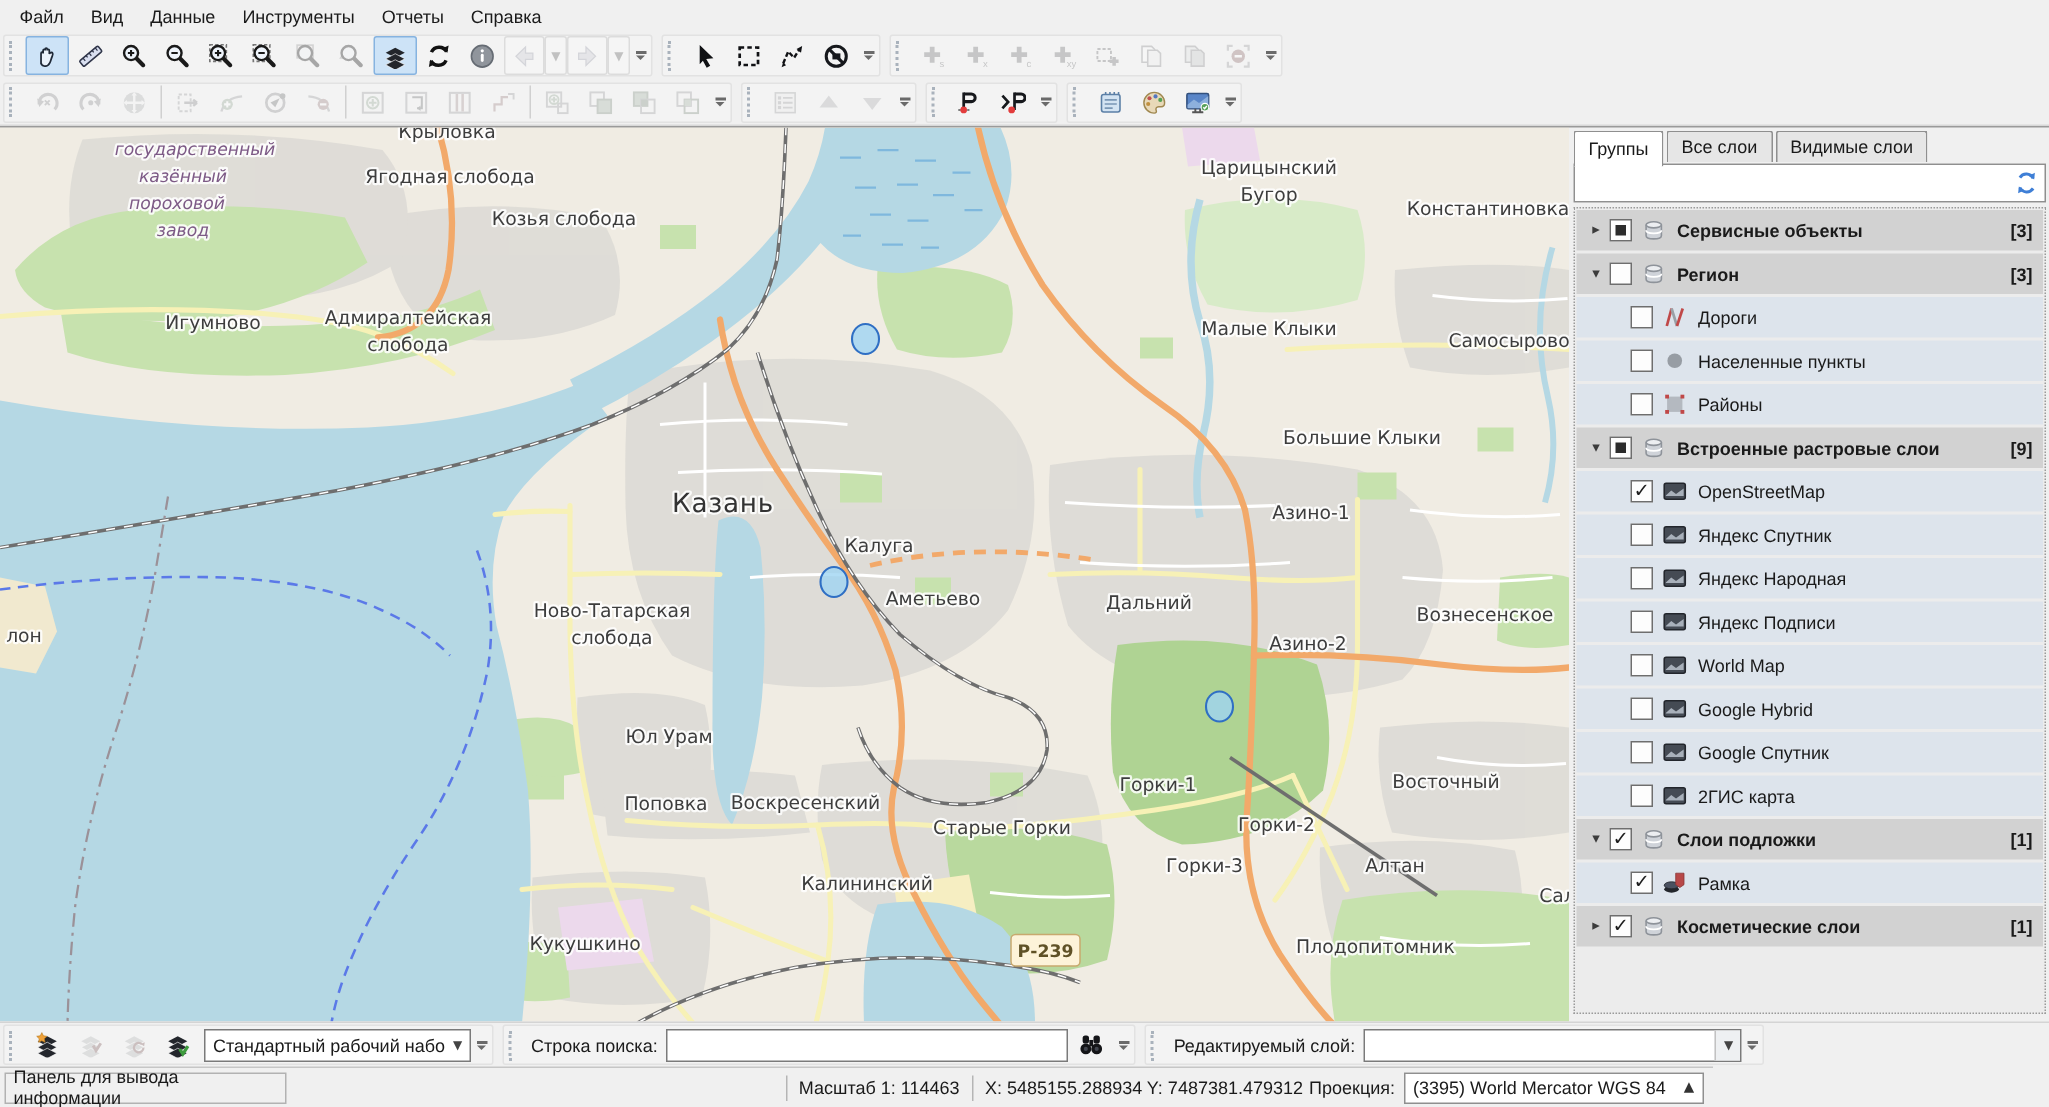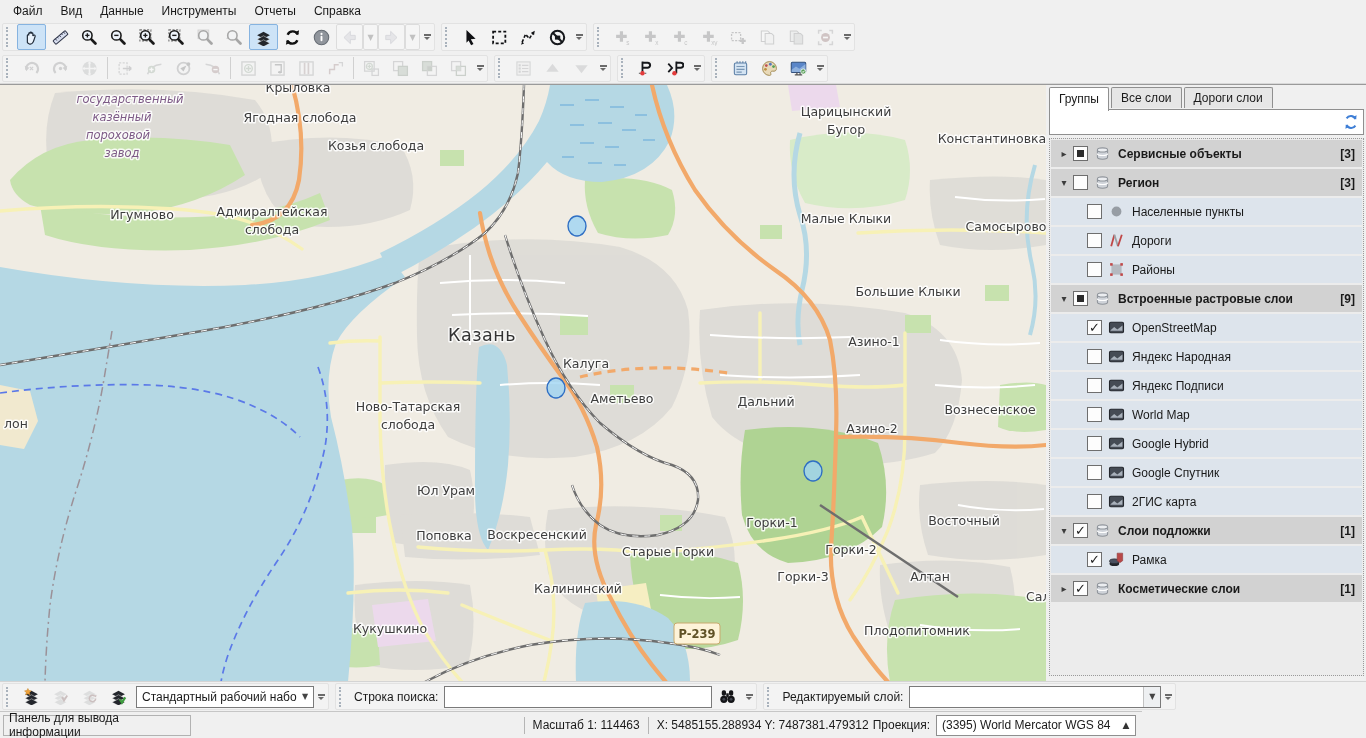--- a/index.html
+++ b/index.html
@@ -642,21 +642,21 @@
         <ellipse cx="556" cy="303" rx="9" ry="10" fill="#9fd4f2" fill-opacity="0.8" stroke="#2f6fc4" stroke-width="1.4"></ellipse>
         <ellipse cx="813" cy="386" rx="9" ry="10" fill="#9fd4f2" fill-opacity="0.8" stroke="#2f6fc4" stroke-width="1.4"></ellipse>
       </g>
 </svg>
 </div>
 
 <div id="panel">
   <div id="tabs">
       <span class="tab active">Группы</span>
       <span class="tab">Все слои</span>
-      <span class="tab">Дороги слои</span>
+      <span class="tab">Видимые слои</span>
     </div>
   <div id="filterbox">
       <span style="width: 16px; height: 16px; display: inline-flex;">
         <svg viewBox="0 0 16 16" xmlns="http://www.w3.org/2000/svg">
           <path d="M12.4 5A5 5 0 003.6 4.4" fill="none" stroke="#3f7fd6" stroke-width="2"></path>
           <path d="M13.6 1.2l-.5 4.4-3.8-2.4z" fill="#3f7fd6"></path>
           <path d="M3.6 11a5 5 0 008.8.6" fill="none" stroke="#3f7fd6" stroke-width="2"></path>
           <path d="M2.4 14.8l.5-4.4 3.8 2.4z" fill="#3f7fd6"></path>
         </svg>
       </span>
@@ -682,32 +682,32 @@
             <path d="M3.2 4.6v6.8c0 1.2 2.1 2 4.8 2s4.8-.8 4.8-2V4.6" fill="#cfd3d9" stroke="#8e939a"></path>
             <ellipse cx="8" cy="4.6" rx="4.8" ry="1.9" fill="#eceef1" stroke="#8e939a"></ellipse>
             <path d="M3.2 8c0 1.1 2.1 1.9 4.8 1.9s4.8-.8 4.8-1.9" fill="none" stroke="#fff" stroke-width="1.1"></path>
           </svg></span>
         <span class="tlabel">Регион</span>
         <span class="tcount">[3]</span>
       </div>
       <div class="trow child">
         <span class="cb"></span>
         <span class="ticon"><svg viewBox="0 0 16 16" xmlns="http://www.w3.org/2000/svg">
-            <circle cx="8" cy="8" r="4.6" fill="#979da4"></circle>
-          </svg></span>
-        <span class="tlabel">Населенные пункты</span>
-      </div>
-      <div class="trow child">
-        <span class="cb"></span>
-        <span class="ticon"><svg viewBox="0 0 16 16" xmlns="http://www.w3.org/2000/svg">
             <path d="M3 13.5L6 2.5" stroke="#c04848" stroke-width="1.7"></path>
             <path d="M6 2.5l3.4 11" stroke="#9aa0a6" stroke-width="1.7"></path>
             <path d="M9.4 13.5L13 2.5" stroke="#c04848" stroke-width="1.7"></path>
           </svg></span>
         <span class="tlabel">Дороги</span>
+      </div>
+      <div class="trow child">
+        <span class="cb"></span>
+        <span class="ticon"><svg viewBox="0 0 16 16" xmlns="http://www.w3.org/2000/svg">
+            <circle cx="8" cy="8" r="4.6" fill="#979da4"></circle>
+          </svg></span>
+        <span class="tlabel">Населенные пункты</span>
       </div>
       <div class="trow child">
         <span class="cb"></span>
         <span class="ticon"><svg viewBox="0 0 16 16" xmlns="http://www.w3.org/2000/svg">
             <rect x="3.2" y="3.2" width="9.6" height="9.6" fill="#b4b9c0"></rect>
             <rect x="2" y="2" width="2.4" height="2.4" fill="#c04848"></rect>
             <rect x="11.6" y="2" width="2.4" height="2.4" fill="#c04848"></rect>
             <rect x="2" y="11.6" width="2.4" height="2.4" fill="#c04848"></rect>
             <rect x="11.6" y="11.6" width="2.4" height="2.4" fill="#c04848"></rect>
           </svg></span>
@@ -728,20 +728,28 @@
       </div>
       <div class="trow child">
         <span class="cb">
           <span class="chk">✓</span>
         </span>
         <span class="ticon"><svg viewBox="0 0 16 16" xmlns="http://www.w3.org/2000/svg">
             <rect x="1.4" y="3" width="13.2" height="10" rx="1.2" fill="#454b54" stroke="#23262c"></rect>
             <path d="M2.4 10.6l3.4-3 3 2.2 4.8-3.6v4.8H2.4z" fill="#a8b0ba"></path>
           </svg></span>
         <span class="tlabel">OpenStreetMap</span>
+      </div>
+      <div class="trow child">
+        <span class="cb"></span>
+        <span class="ticon"><svg viewBox="0 0 16 16" xmlns="http://www.w3.org/2000/svg">
+            <rect x="1.4" y="3" width="13.2" height="10" rx="1.2" fill="#454b54" stroke="#23262c"></rect>
+            <path d="M2.4 10.6l3.4-3 3 2.2 4.8-3.6v4.8H2.4z" fill="#a8b0ba"></path>
+          </svg></span>
+        <span class="tlabel">Яндекс Спутник</span>
       </div>
       <div class="trow child">
         <span class="cb"></span>
         <span class="ticon"><svg viewBox="0 0 16 16" xmlns="http://www.w3.org/2000/svg">
             <rect x="1.4" y="3" width="13.2" height="10" rx="1.2" fill="#454b54" stroke="#23262c"></rect>
             <path d="M2.4 10.6l3.4-3 3 2.2 4.8-3.6v4.8H2.4z" fill="#a8b0ba"></path>
           </svg></span>
         <span class="tlabel">Яндекс Народная</span>
       </div>
       <div class="trow child">

